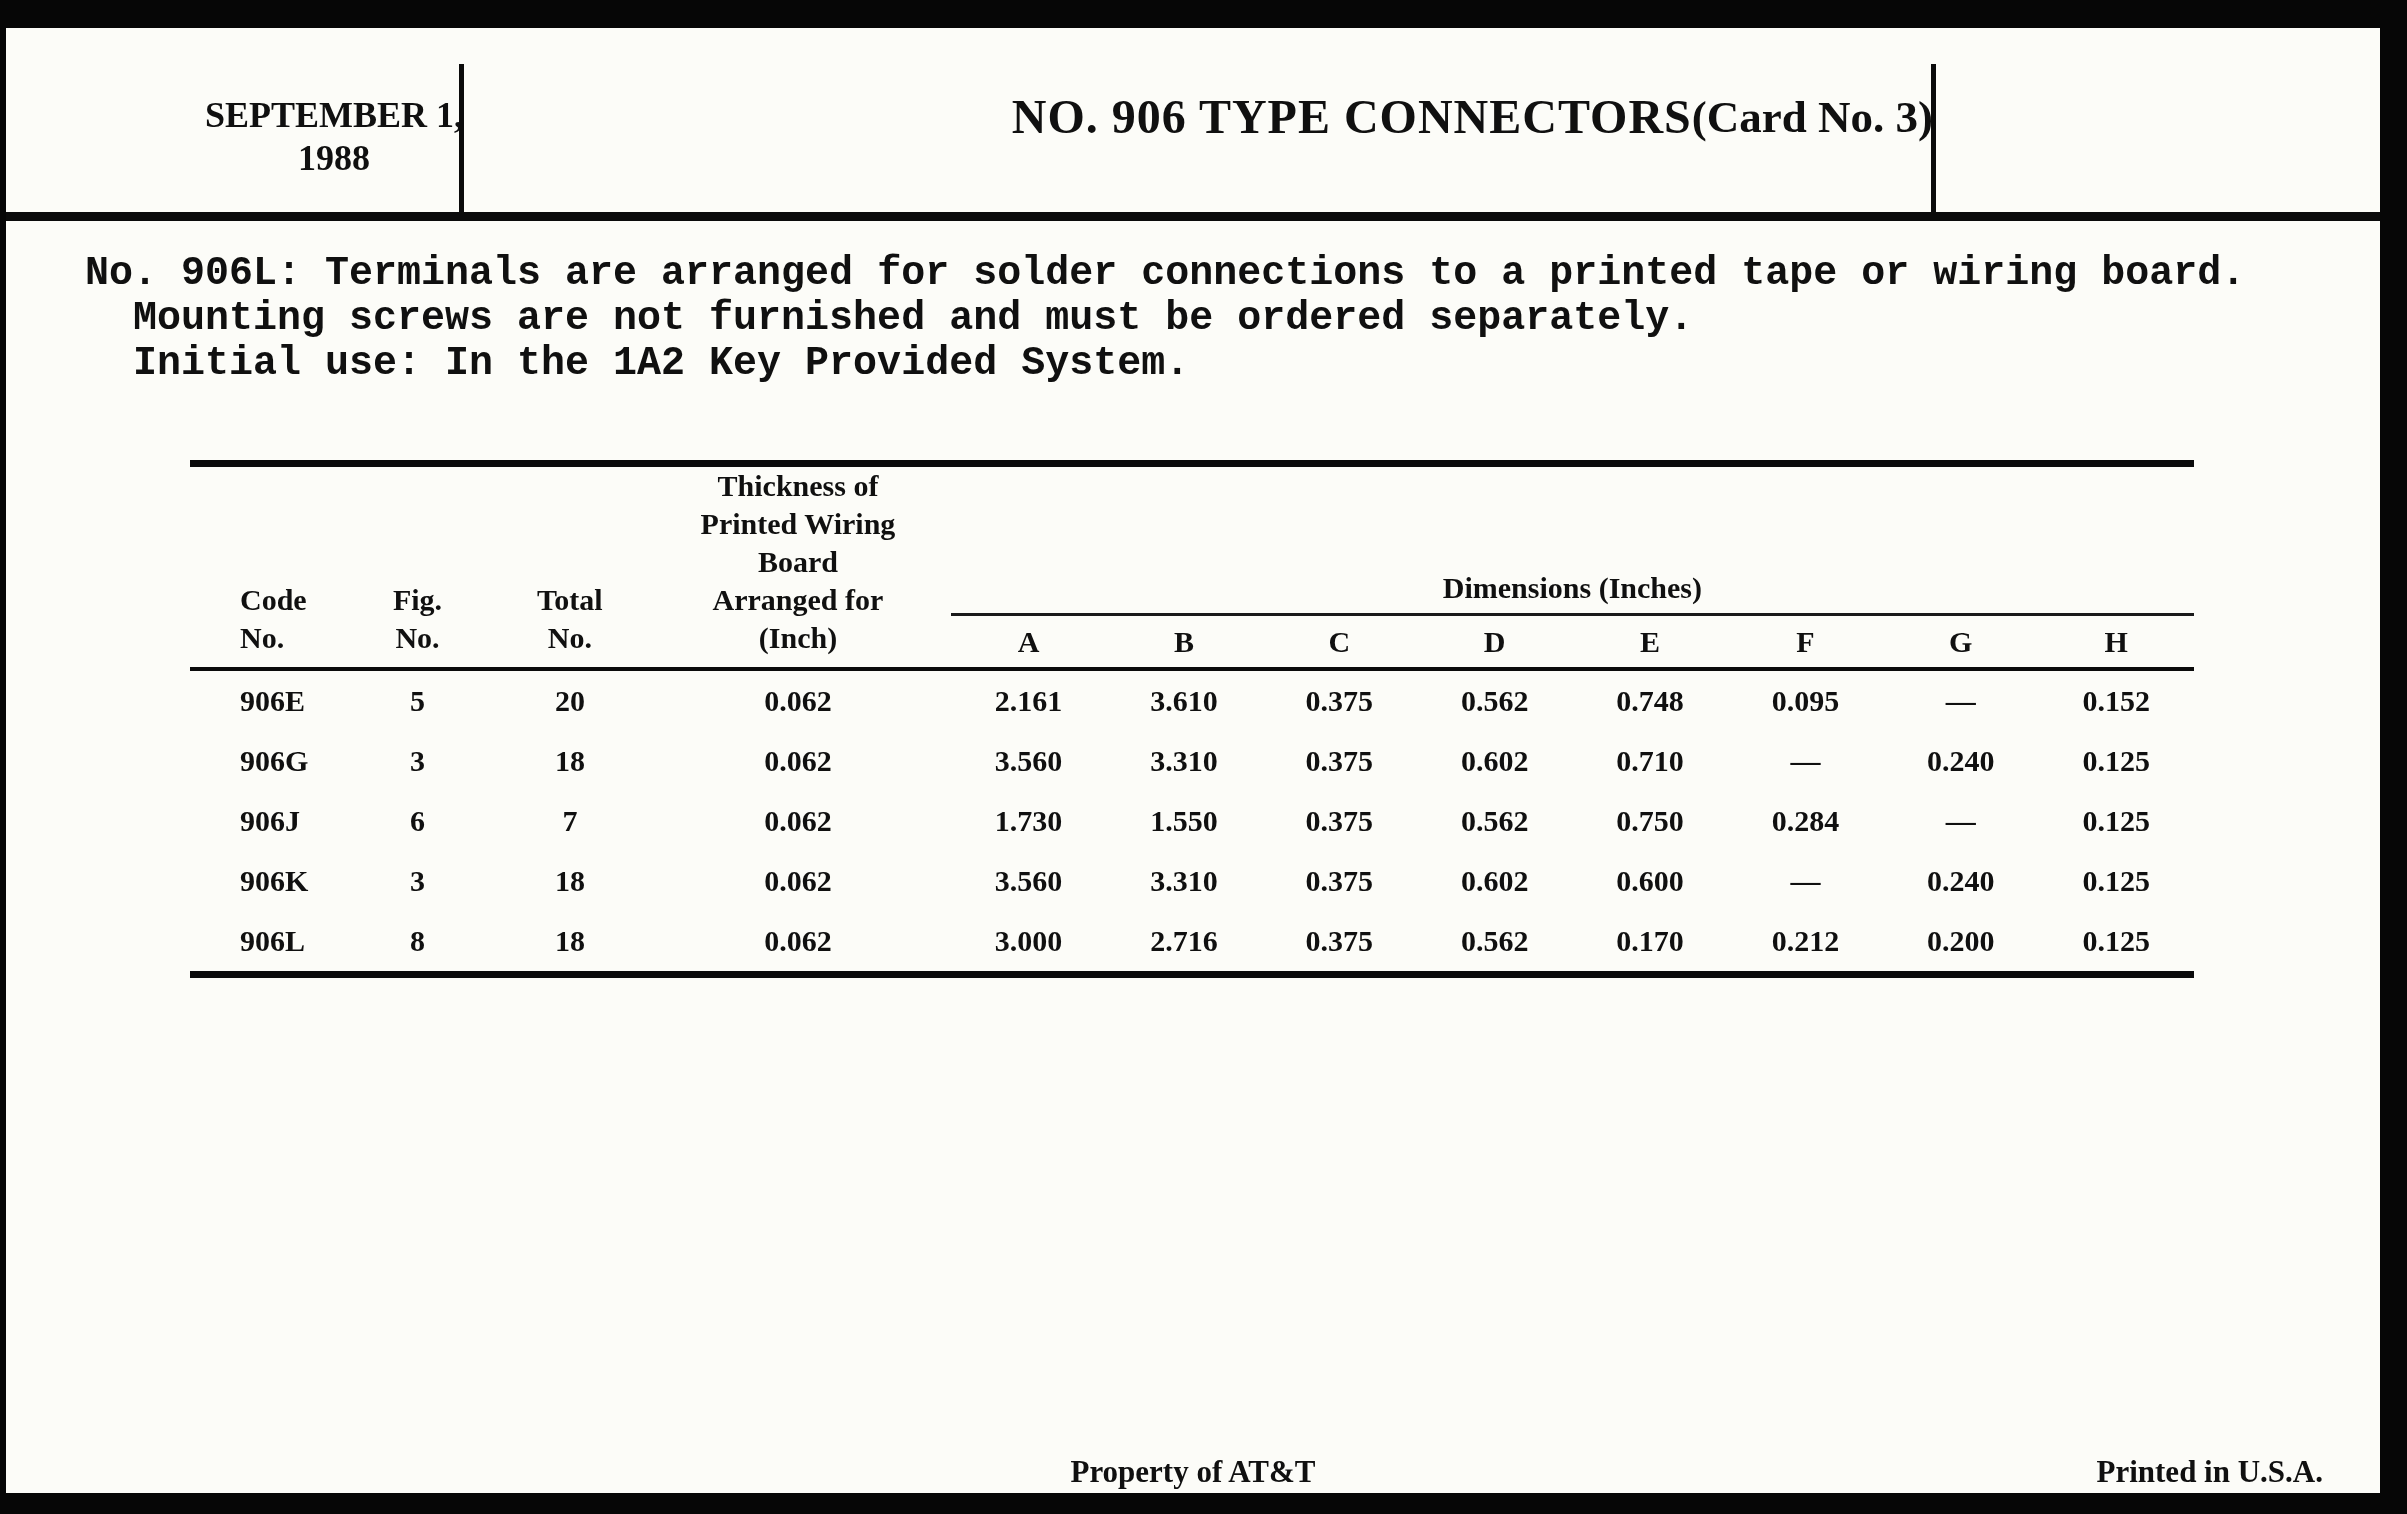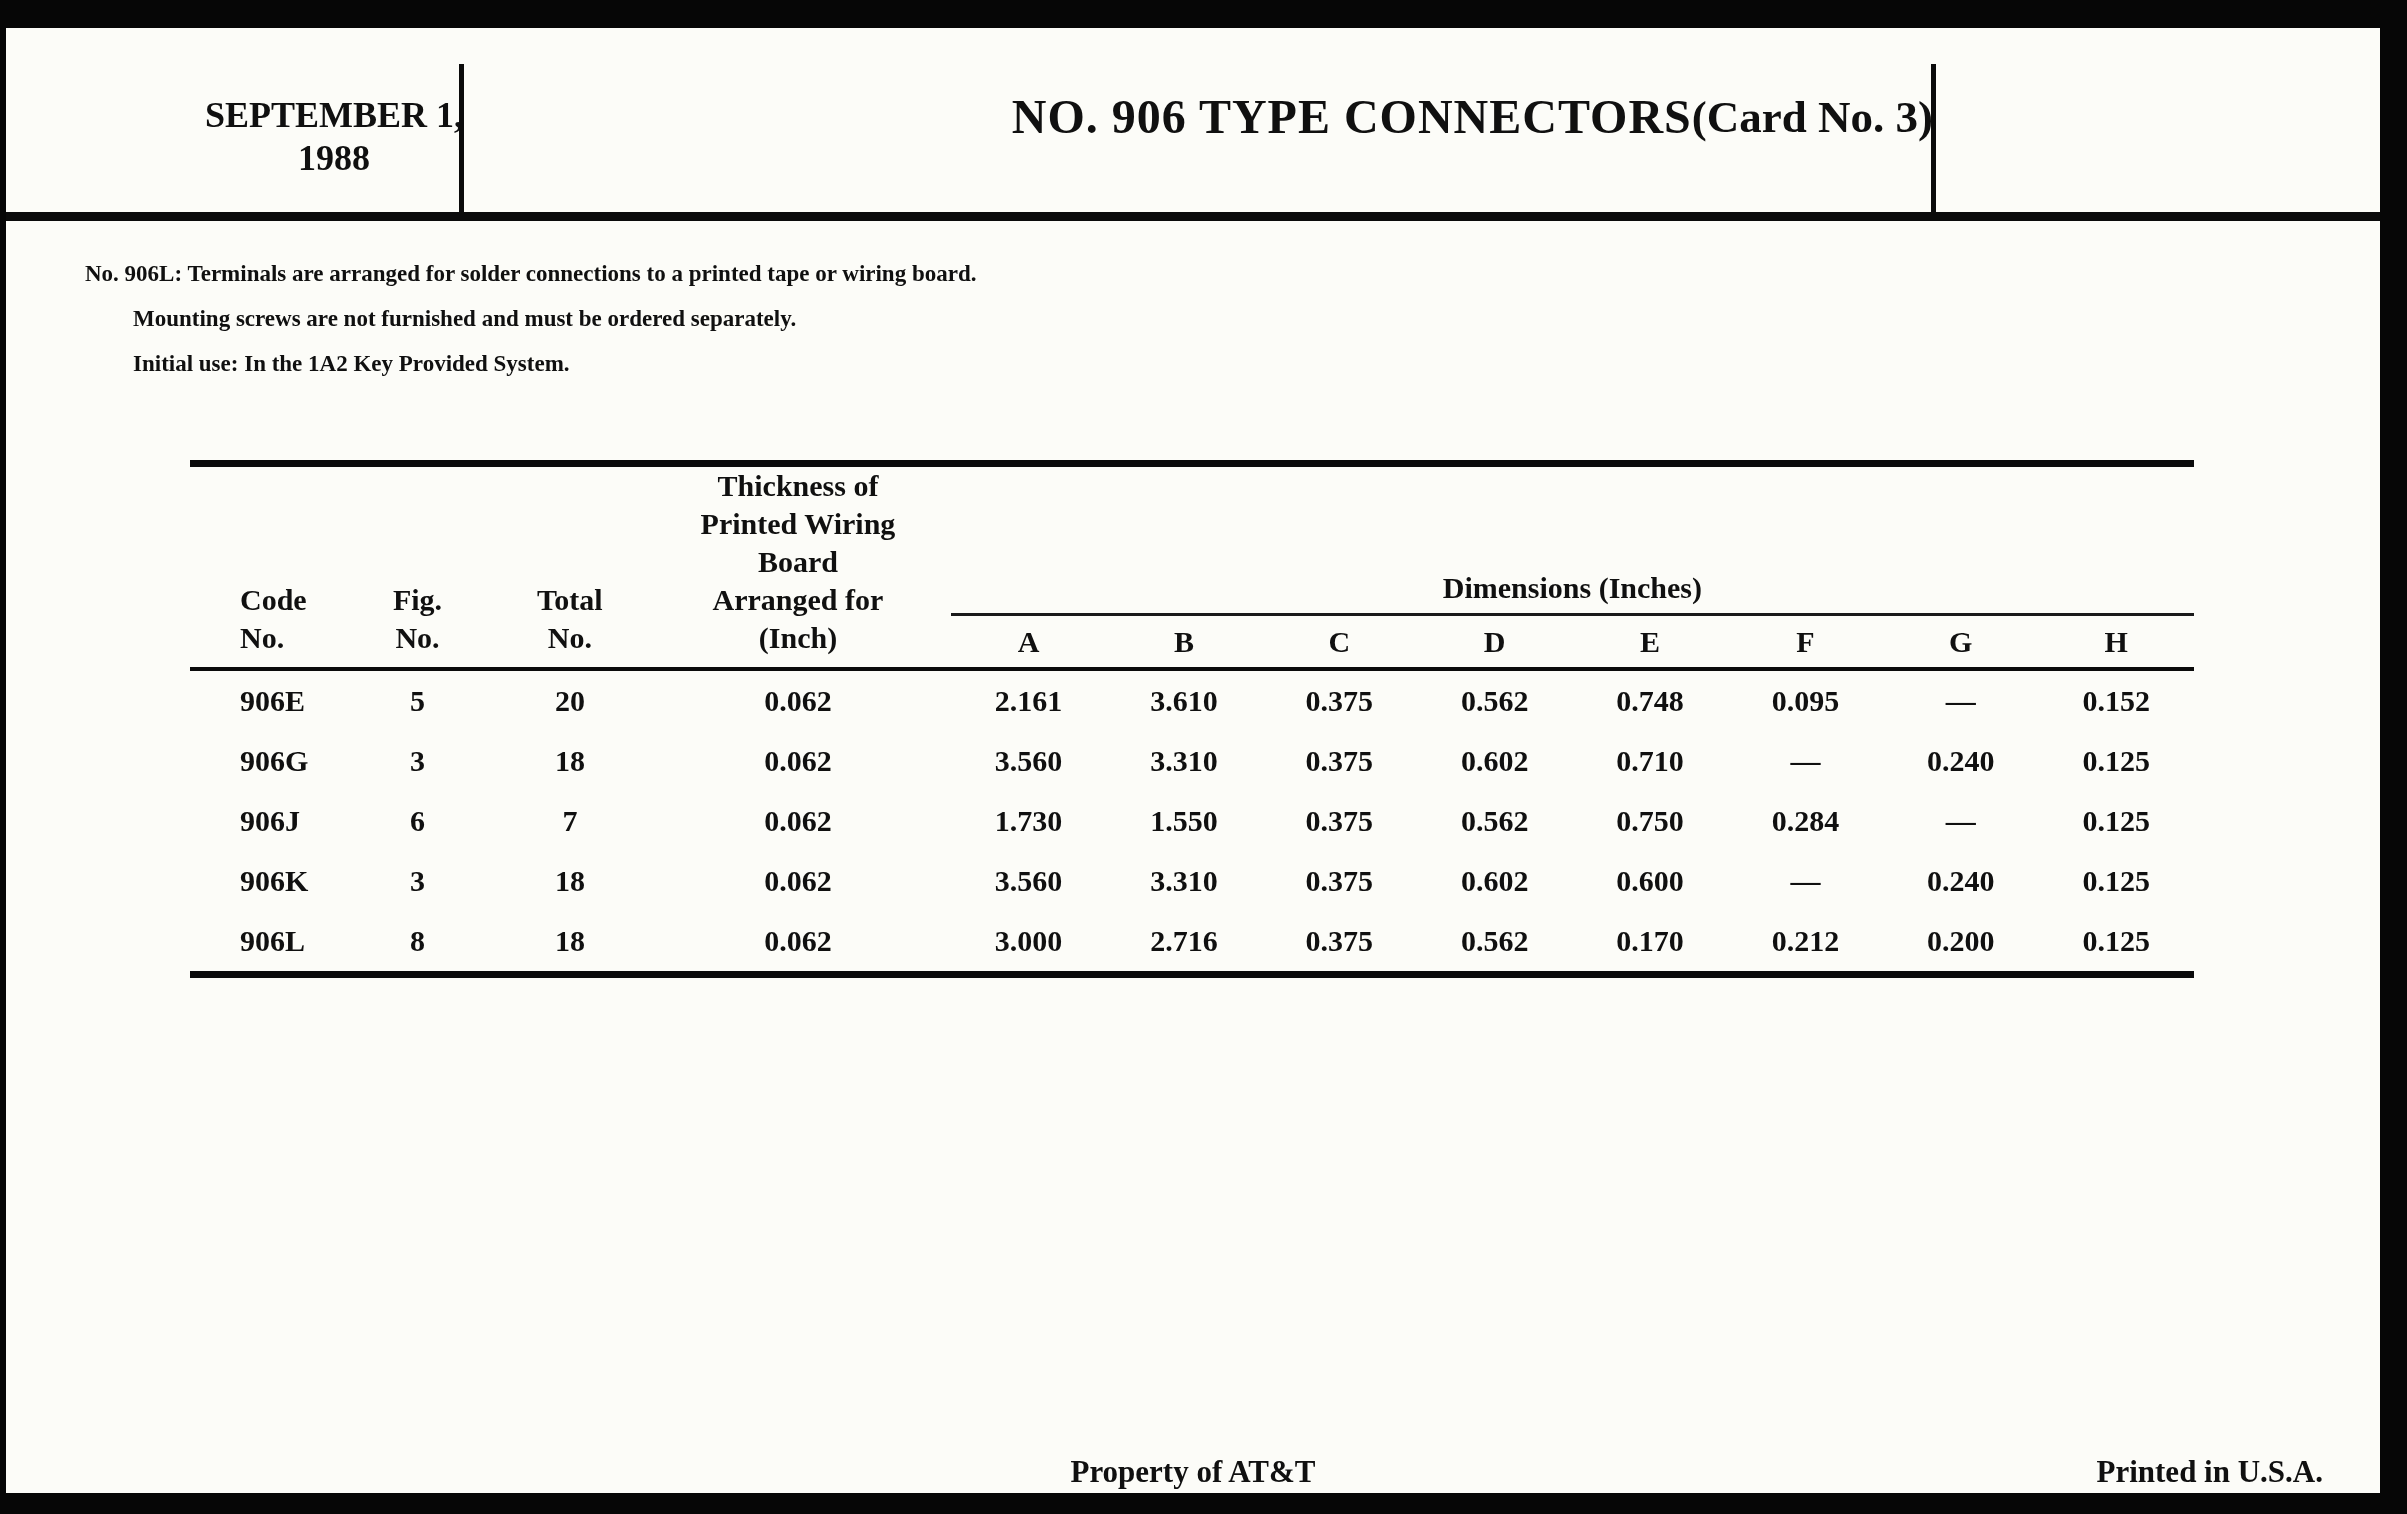--- a/index.html
+++ b/index.html
@@ -15,21 +15,21 @@
   .date { font-size:36px; font-weight:bold; text-align:center; line-height:1.2; white-space:pre-line; }
   .h-center { flex:1; display:flex; flex-direction:row; justify-content:flex-end; align-items:center; padding-bottom:8px; box-sizing:border-box; }
   .title { font-size:48px; font-weight:bold; letter-spacing:1px; }
   .subtitle { font-size:45px; font-weight:bold; margin-top:2px; }
   .h-right { width:447px; }
   .vline { position:absolute; top:36px; height:149px; width:5px; background:#0b0b0b; }
   .vline.v1 { left:453px; }
   .vline.v2 { left:1925px; }
 
   
-  .notes { padding:30px 0 0 79px; font-size:23px; font-weight:bold; line-height:45px; }
+  .notes { padding:30px 0 0 79px; font-size:40px; font-weight:bold; line-height:45px;font-family:Liberation Mono, monospace; }
   .notes .indent { padding-left:48px; }
 
   
   .tablewrap { position:absolute; left:184px; top:432px; }
   table.spec {
     border-collapse:collapse; width:2004px; table-layout:fixed;
     border-top:7px solid #0b0b0b; border-bottom:7px solid #0b0b0b;
     font-size:30px; font-weight:bold;
   }
   th { font-weight:bold; padding:0; }

